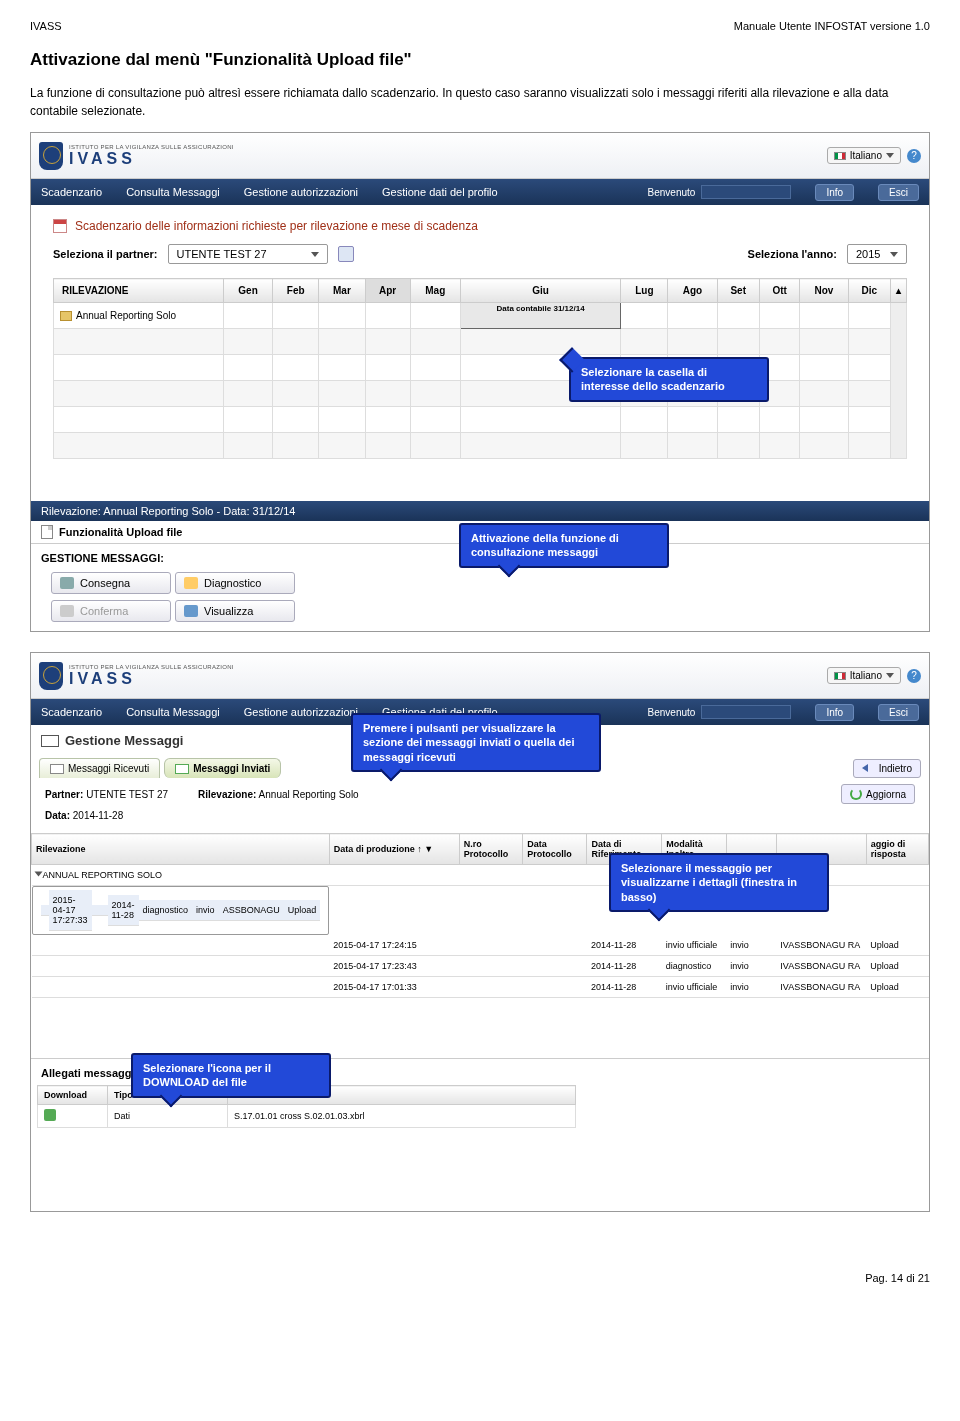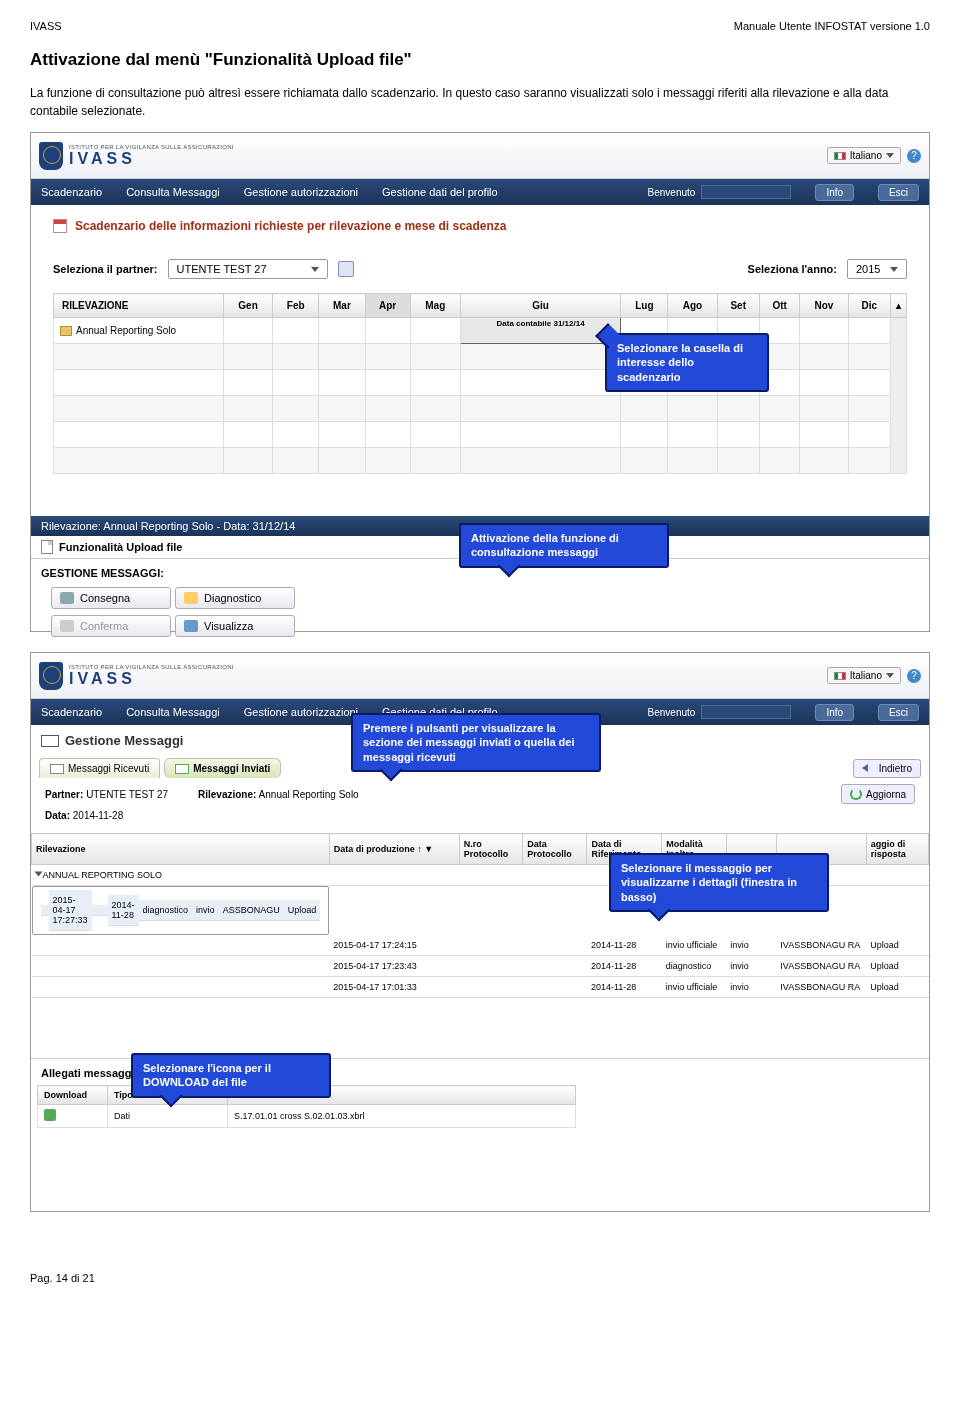--- a/index.html
+++ b/index.html
@@ -20,21 +20,21 @@
   .flag{width:12px;height:8px;background:linear-gradient(to right,#009246 33%,#fff 33% 66%,#ce2b37 66%);border:1px solid #888;}
   .help-ic{width:14px;height:14px;border-radius:50%;background:#4488cc;color:#fff;font-size:10px;text-align:center;line-height:14px;margin-left:6px;}
   
   .navbar { background:linear-gradient(#2b4a7a,#1a3358); height:26px; display:flex; align-items:center; padding:0 10px; color:#fff; font-size:11px; gap:24px;}
   .navbar .spacer{flex:1;}
   .nav-btn{background:#4a6a9a;border:1px solid #6a8abb;border-radius:3px;padding:2px 10px;font-size:10px;color:#fff;}
   .benv{display:flex;align-items:center;gap:6px;font-size:10px;}
   .benv-box{background:#2b4a7a;border:1px solid #4a6a9a;width:90px;height:14px;}
   
   .content{padding:14px 22px;}
-  .panel-title{display:flex;align-items:center;gap:8px;font-weight:bold;color:#a03018;font-size:12px;margin-bottom:26px;}
+  .panel-title{display:flex;align-items:center;gap:8px;font-weight:normal;color:#a03018;font-size:12px;margin-bottom:11px;}
   .cal-ic{width:14px;height:14px;background:#fff;border:1px solid #c88;position:relative;}
   .cal-ic::before{content:"";position:absolute;top:0;left:0;right:0;height:4px;background:#c44;}
   .filter-row{display:flex;align-items:center;gap:10px;font-size:11px;margin-bottom:14px;}
   .sel{border:1px solid #999;background:#fff;padding:3px 8px;border-radius:2px;min-width:160px;display:flex;justify-content:space-between;align-items:center;font-size:11px;}
   .sel.small{min-width:60px;}
   .caret{width:0;height:0;border-left:4px solid transparent;border-right:4px solid transparent;border-top:5px solid #555;}
   .ref-ic{width:16px;height:16px;border:1px solid #88b;border-radius:2px;background:#dde6f4;}
   
   .mtab{width:100%;border-collapse:collapse;}
   .mtab th{background:linear-gradient(#fff,#e4e4e4);border:1px solid #ccc;padding:6px 4px;font-size:10px;font-weight:bold;}
@@ -43,21 +43,21 @@
   .mtab td.ril{text-align:left;padding-left:6px;}
   .fold{display:inline-block;width:12px;height:10px;background:#e6c568;border:1px solid #b89030;margin-right:4px;vertical-align:middle;}
   .mtab td.sel-cell{background:#e8e8e8;border:1px solid #666;vertical-align:top;padding:2px;}
   .data-chip{font-size:8px;line-height:1.1;font-weight:bold;}
   .blankrow td{background:#f6f6f6;}
   .blankrow2 td{background:#fff;}
   .scroll-cap{width:16px;background:#eee;border:1px solid #ccc;}
   
   .callout{position:absolute;background:#2249d8;color:#fff;border:2px solid #0a1a6a;border-radius:3px;padding:6px 10px;font-size:11px;font-weight:bold;line-height:1.3;}
   .callout::before{content:"";position:absolute;background:#2249d8;border-left:2px solid #0a1a6a;border-bottom:2px solid #0a1a6a;}
-  .co1{top:200px;right:160px;width:164px;}
+  .co1{top:224px;right:160px;width:200px;}
   .co1::before{width:16px;height:16px;top:-8px;left:-8px;transform:rotate(45deg);}
   .co2{top:390px;right:260px;width:210px;}
   .co2::before{width:14px;height:14px;bottom:-8px;left:40px;transform:rotate(-45deg);}
   
   .lower-bar{background:linear-gradient(#2b4a7a,#1a3358);color:#fff;padding:4px 10px;font-size:11px;margin-top:28px;}
   .func-row{background:#fff;padding:4px 10px;font-size:11px;font-weight:bold;display:flex;align-items:center;gap:6px;border-bottom:1px solid #ccc;}
   .doc-ic{width:12px;height:14px;background:#fff;border:1px solid #888;position:relative;}
   .doc-ic::after{content:"";position:absolute;top:0;right:0;width:4px;height:4px;background:#ccc;}
   .gest{padding:8px 10px 4px;font-size:11px;font-weight:bold;}
   .btn-grid{display:grid;grid-template-columns:120px 120px;gap:6px 4px;padding:4px 20px 12px;}
@@ -84,21 +84,21 @@
   .co3::before{width:14px;height:14px;bottom:-8px;left:30px;transform:rotate(-45deg);}
   .co4{top:200px;right:100px;width:220px;}
   .co4::before{width:14px;height:14px;bottom:-8px;left:40px;transform:rotate(-45deg);}
   .co5{top:400px;left:100px;width:200px;}
   .co5::before{width:14px;height:14px;bottom:-8px;left:30px;transform:rotate(-45deg);}
   .att{padding:8px 10px 2px;font-size:11px;font-weight:bold;border-top:1px solid #ccc;margin-top:60px;}
   .att-tab{width:60%;border-collapse:collapse;margin:4px 0 0 6px;}
   .att-tab th{background:linear-gradient(#fff,#e4e4e4);border:1px solid #ccc;padding:4px 6px;font-size:9px;text-align:left;font-weight:bold;}
   .att-tab td{border:1px solid #ddd;padding:4px 6px;font-size:9px;}
   .dl-ic{width:12px;height:12px;background:#5a5;border-radius:2px;display:inline-block;}
-  .footer{font-size:11px;padding:20px 30px 10px;}
+  .footer{text-align:right;font-size:11px;padding:20px 30px 10px;}
   .gest-m{display:flex;align-items:center;gap:6px;padding:8px 10px 4px;font-size:13px;font-weight:bold;color:#333;}
   .gest-m .env2{width:18px;height:12px;background:#fff;border:1px solid #555;}
 </style>
 </head>
 <body>
 
 <div class="page">
   <div class="header-line">
     <span>IVASS</span>
     <span>Manuale Utente INFOSTAT versione 1.0</span>

